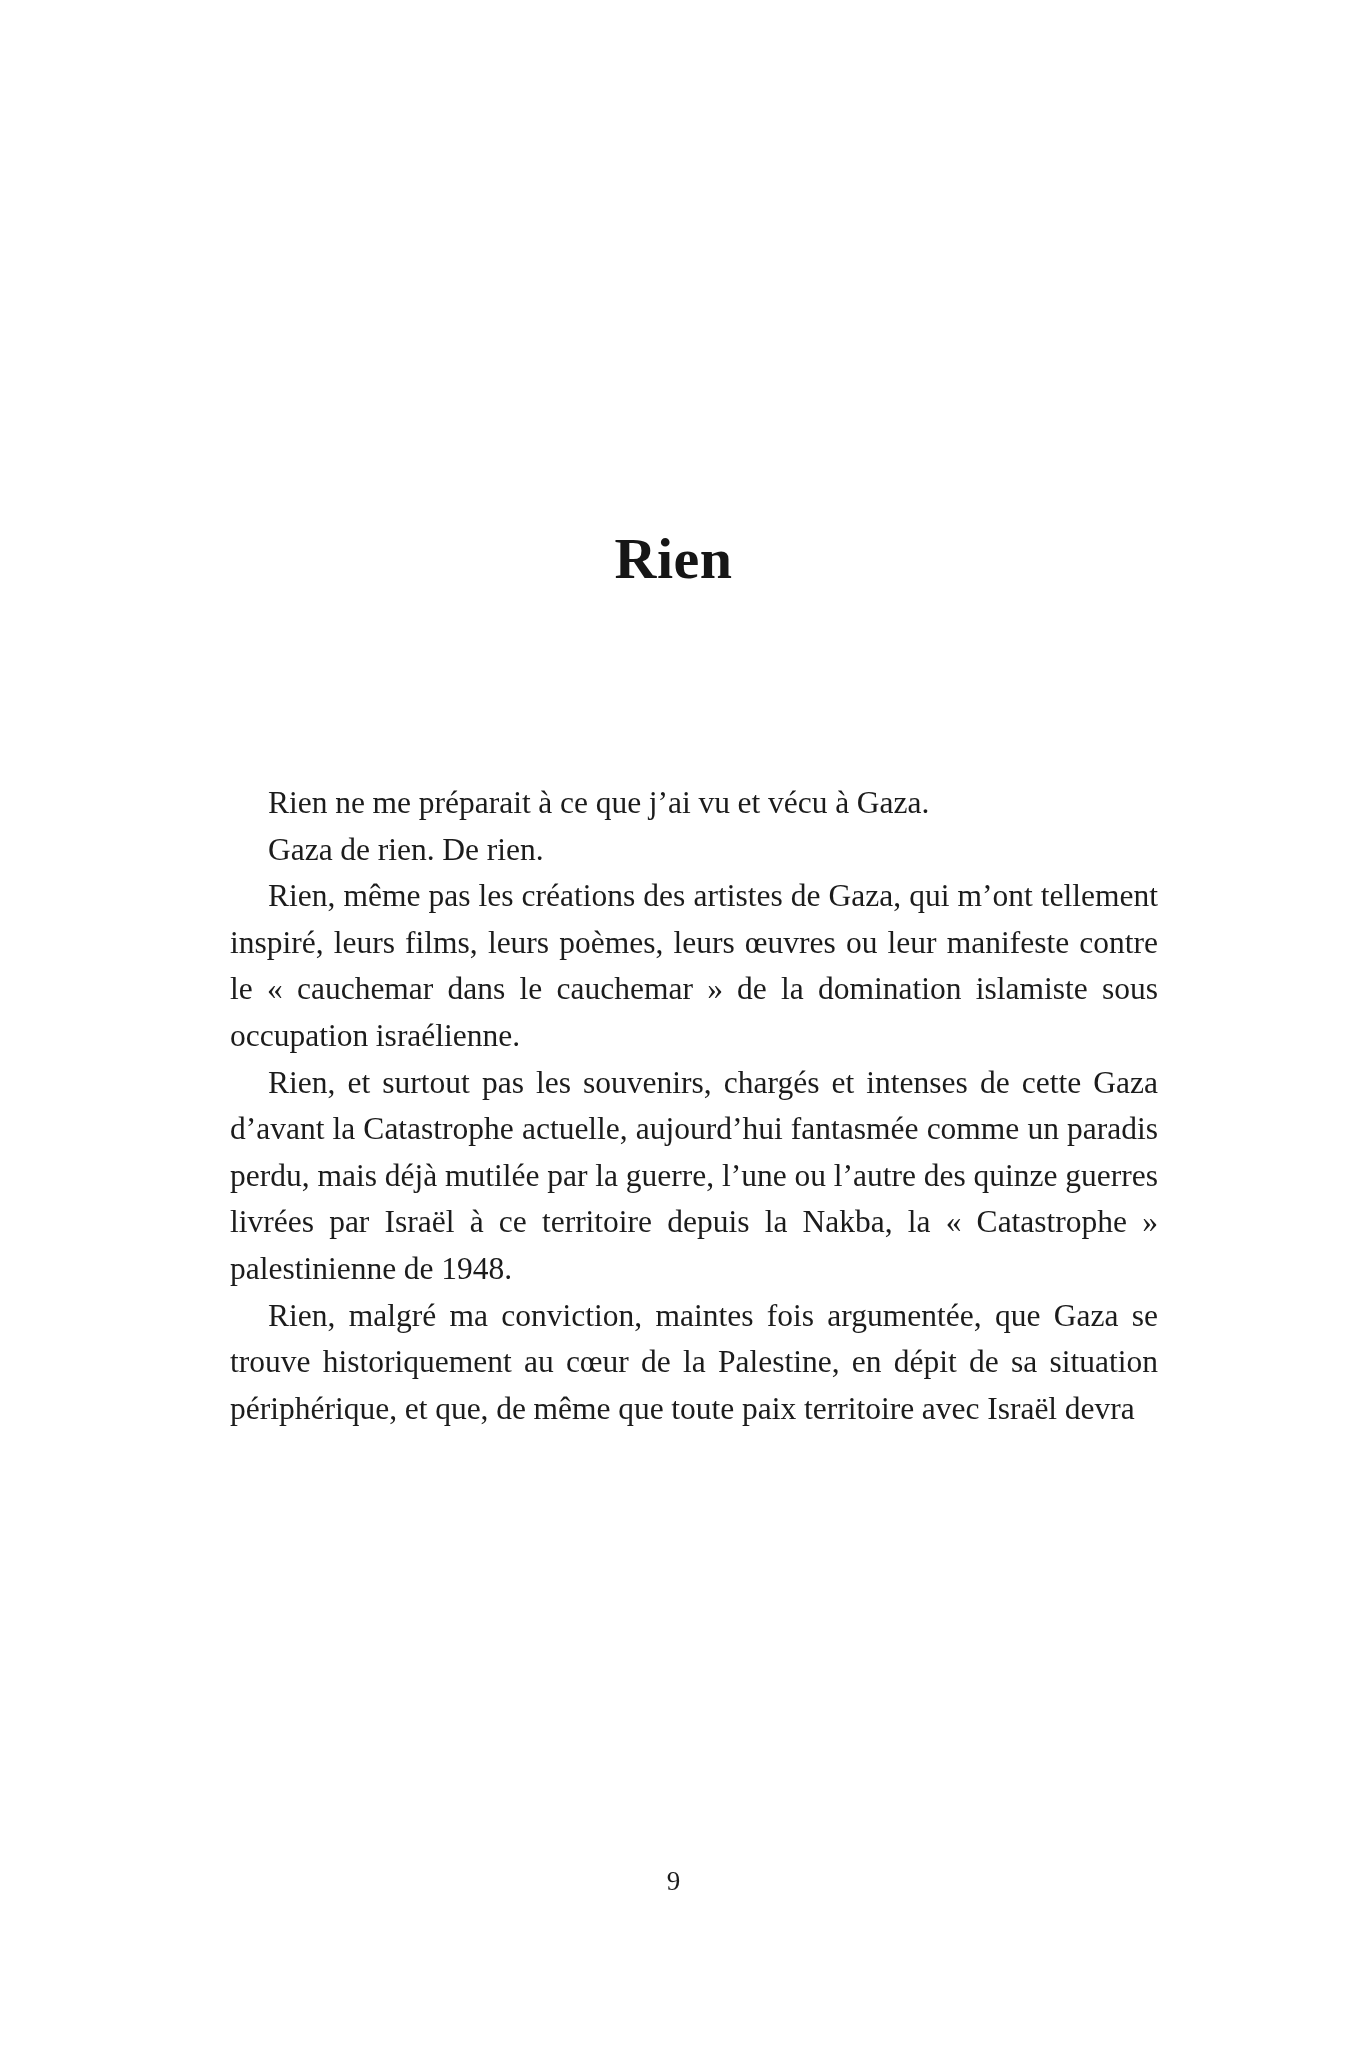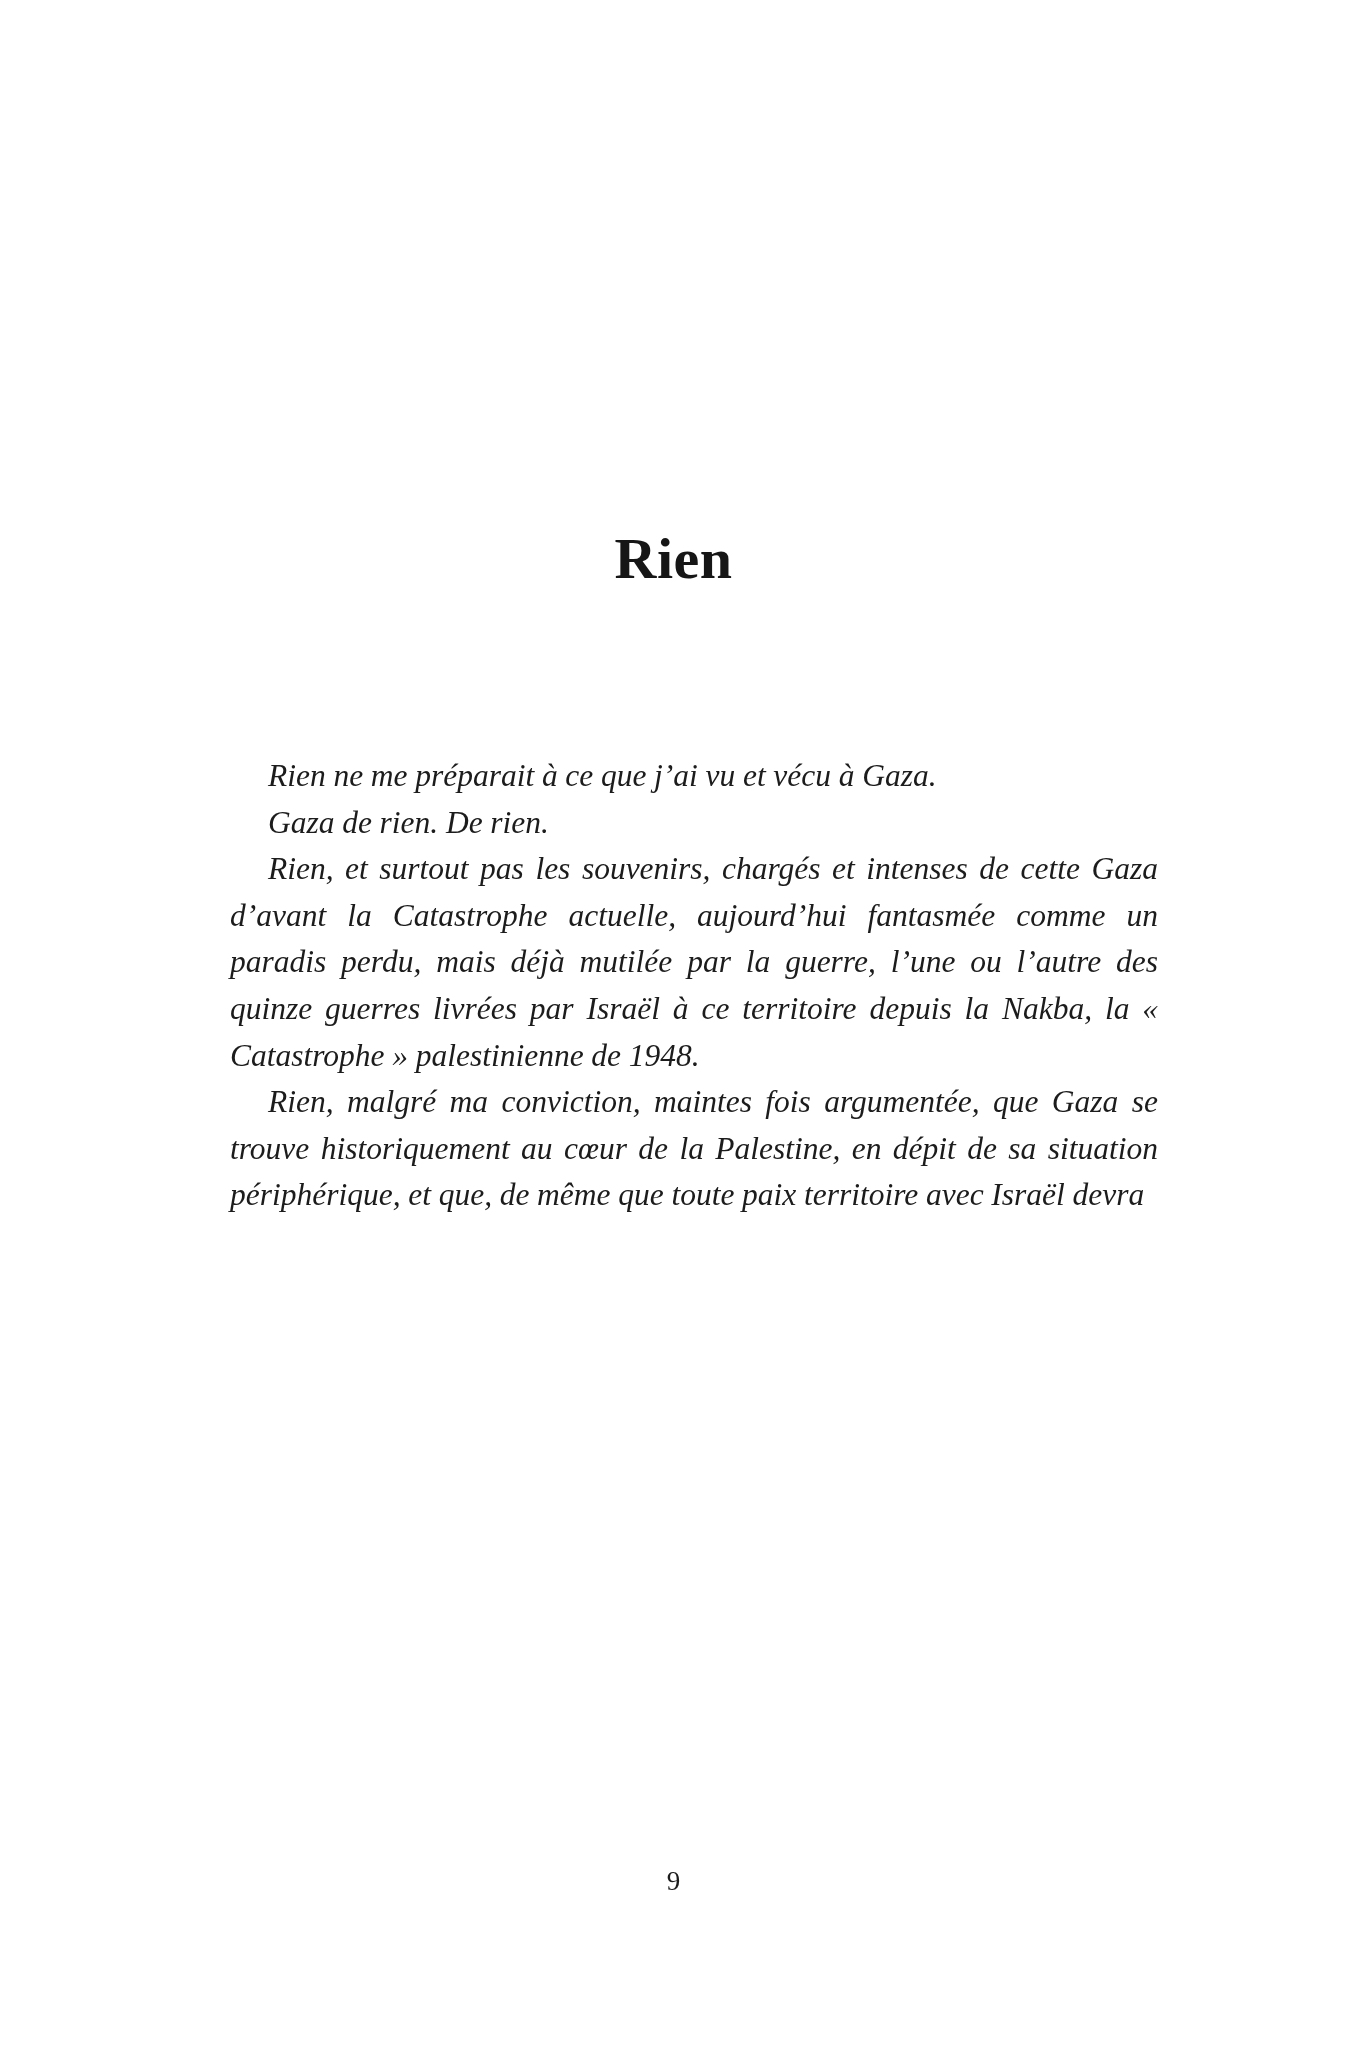--- a/index.html
+++ b/index.html
@@ -34,23 +34,22 @@
     font-size: 58px;
     line-height: 1.05;
     letter-spacing: 0.5px;
     color: #161616;
   }
 
   
   .text-block {
     position: absolute;
     left: 230px;
-    top: 753px;
+    top: 780px;
     width: 928px;
-    font-style: italic;
   }
 
   .para {
     margin: 0;
     font-size: 31.5px;
     line-height: 46.6px;
     text-align: justify;
     text-justify: inter-word;
     color: #1c1c1c;
     hyphens: manual;
@@ -80,19 +79,20 @@
 </head>
 <body>
 
 <div class="page">
 
   <h1 class="chapter-title">Rien</h1>
 
   <div class="text-block">
     <p class="para indent last-line-left">Rien ne me préparait à ce que j’ai vu et vécu à Gaza.</p>
     <p class="para indent last-line-left">Gaza de rien. De rien.</p>
+    <p class="para indent last-line-left">Rien, même pas les créations des artistes de Gaza, qui m’ont tellement inspiré, leurs films, leurs poèmes, leurs œuvres ou leur manifeste contre le « cauchemar dans le cauchemar » de la domination islamiste sous occupation israélienne.</p>
     <p class="para indent last-line-left">Rien, et surtout pas les souvenirs, chargés et intenses de cette Gaza d’avant la Catastrophe actuelle, aujourd’hui fantasmée comme un paradis perdu, mais déjà mutilée par la guerre, l’une ou l’autre des quinze guerres livrées par Israël à ce territoire depuis la Nakba, la « Catastrophe » palestinienne de 1948.</p>
     <p class="para indent last-line-left">Rien, malgré ma conviction, maintes fois argumentée, que Gaza se trouve historiquement au cœur de la Palestine, en dépit de sa situation périphérique, et que, de même que toute paix territoire avec Israël devra</p>
   </div>
 
   <div class="folio">9</div>
 
 </div>
 
 </body></html>

